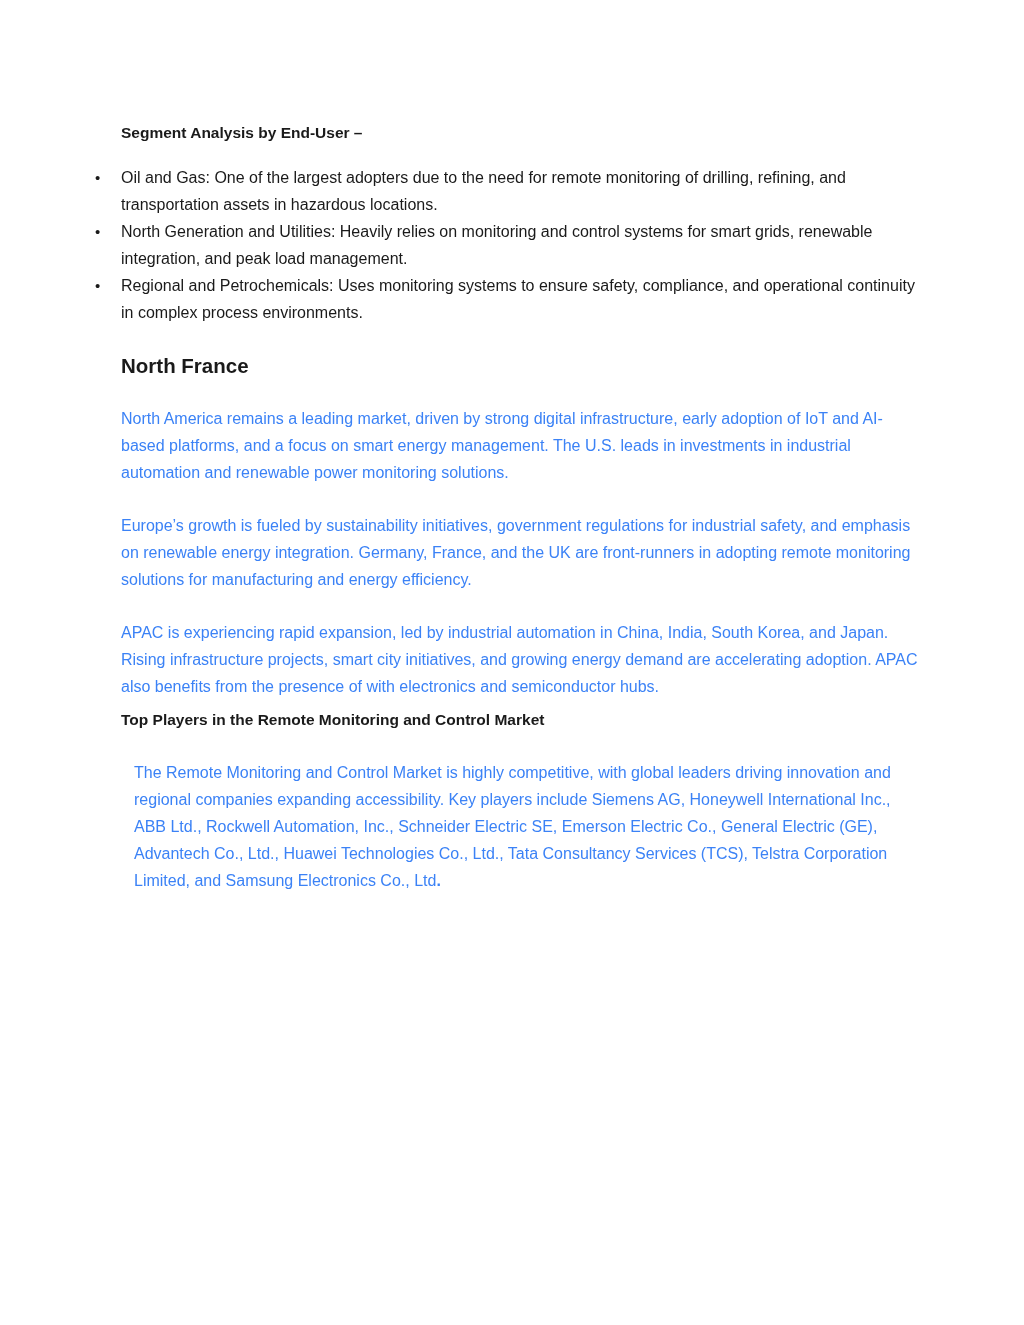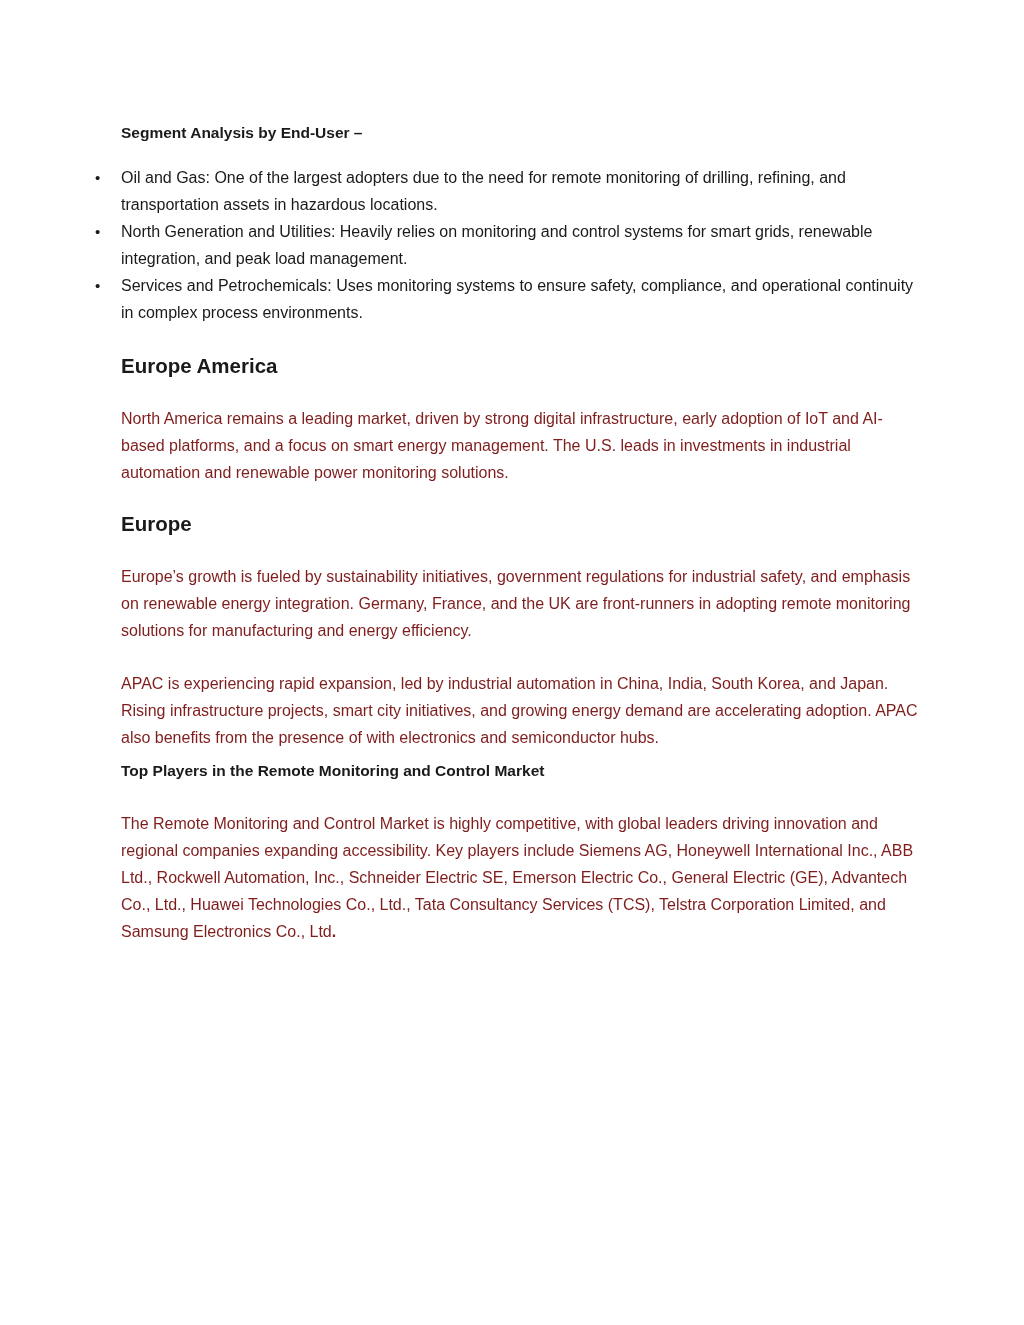--- a/index.html
+++ b/index.html
@@ -62,55 +62,54 @@
     line-height: 27px;
     font-weight: 700;
     color: #1a1a1a;
   }
   .h-region.first { margin-top: 26px; }
 
   p.body-para {
     margin: 26px 0 0 0;
     font-size: 16px;
     line-height: 27px;
-    color: #7f1d1d;
+    color: #3b82f6;
   }
-  p.body-para.players-para { margin-top: 29px; }
+  p.body-para.players-para { margin-top: 29px; margin-left: 13px; }
   .bold-dot { font-weight: 700; }
 </style>
 </head>
 <body>
 
 <div class="page">
 
   <h3 class="h-small">Segment Analysis by End-User –</h3>
 
   <ul class="bullets">
     <li>
       <span class="dot">•</span>
       <span class="lead">Oil and Gas:</span><span> One of the largest adopters due to the need for remote monitoring of drilling, refining, and transportation assets in hazardous locations.</span>
     </li>
     <li>
       <span class="dot">•</span>
       <span class="lead">North Generation and Utilities:</span><span> Heavily relies on monitoring and control systems for smart grids, renewable integration, and peak load management.</span>
     </li>
     <li>
       <span class="dot">•</span>
-      <span class="lead">Services and Petrochemicals:</span><span> Uses monitoring systems to ensure safety, compliance, and operational continuity in complex process environments.</span>
+      <span class="lead">Regional and Petrochemicals:</span><span> Uses monitoring systems to ensure safety, compliance, and operational continuity in complex process environments.</span>
     </li>
   </ul>
 
 
   <section>
-    <h2 class="h-region first">Europe America</h2>
+    <h2 class="h-region first">North France</h2>
     <p class="body-para">North America remains a leading market, driven by strong digital infrastructure, early adoption of IoT and AI-based platforms, and a focus on smart energy management. The U.S. leads in investments in industrial automation and renewable power monitoring solutions.</p>
   </section>
 
   <section>
-    <h2 class="h-region">Europe</h2>
     <p class="body-para">Europe’s growth is fueled by sustainability initiatives, government regulations for industrial safety, and emphasis on renewable energy integration. Germany, France, and the UK are front-runners in adopting remote monitoring solutions for manufacturing and energy efficiency.</p>
   </section>
 
   <section>
     <p class="body-para">APAC is experiencing rapid expansion, led by industrial automation in China, India, South Korea, and Japan. Rising infrastructure projects, smart city initiatives, and growing energy demand are accelerating adoption. APAC also benefits from the presence of with electronics and semiconductor hubs.</p>
   </section>
 
   <h3 class="h-small players">Top Players in the Remote Monitoring and Control Market</h3>
 
   <p class="body-para players-para"><span>The Remote Monitoring and Control Market is highly competitive, with global leaders driving innovation and regional companies expanding accessibility. Key players include Siemens AG, Honeywell International Inc., ABB Ltd., Rockwell Automation, Inc., Schneider Electric SE, Emerson Electric Co., General Electric (GE), Advantech Co., Ltd., Huawei Technologies Co., Ltd., Tata Consultancy Services (TCS), Telstra Corporation Limited, and Samsung Electronics Co., Ltd</span><span class="bold-dot">.</span></p>

